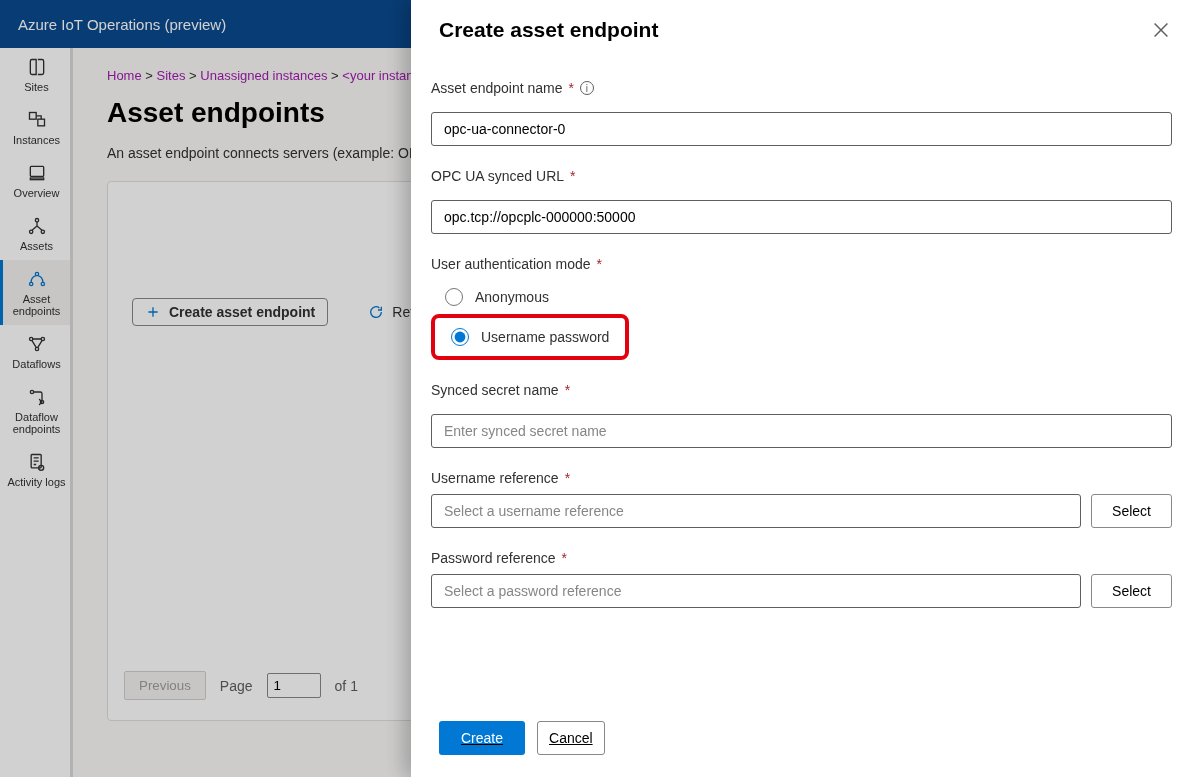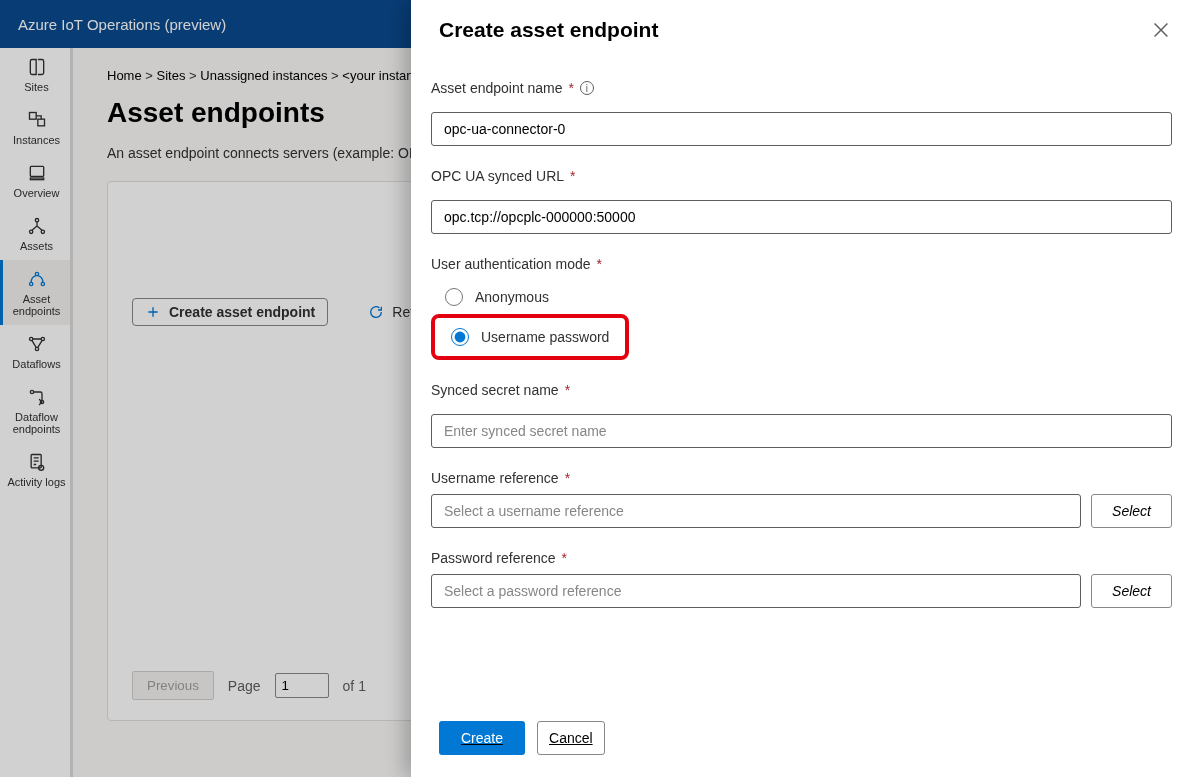--- a/index.html
+++ b/index.html
@@ -11,30 +11,30 @@
   
   .wrap { display: flex; height: calc(777px - 48px); }
   .leftnav { width: 73px; background: #fff; border-right: 3px solid #d9d9d9; display: flex; flex-direction: column; }
   .nav-item { display: flex; flex-direction: column; align-items: center; justify-content: center; padding: 9px 4px 8px 4px; font-size: 11px; color: #323130; text-align: center; cursor: pointer; border-left: 3px solid transparent; }
   .nav-item svg { width: 20px; height: 20px; margin-bottom: 4px; }
   .nav-item.selected { border-left: 3px solid #0078d4; background: #f3f2f1; }
 
   
   .main { flex: 1; padding: 20px 34px; position: relative; }
   .crumbs { font-size: 13px; color: #323130; }
-  .crumbs a { color: #000000; text-decoration: none; }
+  .crumbs a { color: #a21caf; text-decoration: none; }
   h1 { font-size: 28px; font-weight: 600; margin-top: 14px; }
   .subtitle { font-size: 14px; color: #323130; margin-top: 16px; }
   .empty-card { border: 1px solid #e1dfdd; border-radius: 4px; margin-top: 20px; height: 540px; padding: 24px; position: relative; background: #fff; }
   .empty-msg { text-align: center; font-size: 14px; color: #323130; margin-top: 6px; }
   .toolbar { display: flex; gap: 28px; margin-top: 70px; }
   .tbtn { display: inline-flex; align-items: center; gap: 8px; padding: 5px 12px; border: 1px solid #8a8886; border-radius: 4px; font-size: 14px; background: #fff; color: #323130; cursor: pointer; }
   .tbtn.primaryish { font-weight: 600; }
   .tbtn svg { width: 16px; height: 16px; stroke: #0078d4; }
-  .pager { position: absolute; bottom: 20px; left: 24px; display: flex; align-items: center; gap: 14px; font-size: 14px; color: #605e5c; }
+  .pager { position: absolute; bottom: 20px; left: 16px; display: flex; align-items: center; gap: 14px; font-size: 14px; color: #605e5c; }
   .pager button { padding: 6px 14px; border: 1px solid #d2d0ce; background: #f3f2f1; border-radius: 2px; color: #a19f9d; cursor: not-allowed; }
   .pager input { width: 54px; padding: 4px 6px; border: 1px solid #8a8886; border-radius: 2px; }
 
   
   .scrim { position: fixed; inset: 0; background: rgba(0,0,0,0.18); }
 
   
   .panel { position: fixed; top: 0; right: 0; width: 789px; height: 777px; background: #fff; display: flex; flex-direction: column; box-shadow: -6px 0 20px rgba(0,0,0,0.25); }
   .panel-header { display: flex; align-items: center; justify-content: space-between; padding: 18px 28px 8px 28px; }
   .panel-header h2 { font-size: 21px; font-weight: 600; }
@@ -44,21 +44,21 @@
   .field-label { font-size: 14px; color: #323130; display: flex; align-items: center; gap: 6px; }
   .req { color: #a4262c; }
   .info-ic { width: 14px; height: 14px; border: 1px solid #605e5c; border-radius: 50%; display: inline-flex; align-items: center; justify-content: center; font-size: 10px; color: #605e5c; }
   .txt { width: 100%; margin-top: 16px; padding: 8px 12px; border: 1px solid #605e5c; border-radius: 3px; font-size: 14px; }
   .txt::placeholder { color: #888684; }
   .radio-row { display: flex; align-items: center; gap: 12px; margin-top: 10px; font-size: 14px; color: #323130; padding: 6px 14px; }
   .radio-row input { width: 18px; height: 18px; accent-color: #0078d4; }
   .highlight-box { border: 4px solid #e3000f; border-radius: 8px; padding: 4px 2px; margin-top: 2px; display: inline-block; }
   .ref-row { display: flex; gap: 10px; margin-top: 8px; }
   .ref-row .txt { flex: 1; margin-top: 0; }
-  .sel-btn { padding: 8px 20px; border: 1px solid #8a8886; border-radius: 3px; background: #fff; font-size: 14px; cursor: pointer; font-style: italic; }
+  .sel-btn { padding: 8px 20px; border: 1px solid #8a8886; border-radius: 3px; background: #fff; font-size: 14px; cursor: pointer; }
 
   .panel-footer { padding: 18px 28px 22px 28px; display: flex; gap: 12px; text-decoration: underline; }
   .btn-primary { padding: 8px 22px; background: #0078d4; color: #fff; border: none; border-radius: 3px; font-size: 14px; cursor: pointer; }
   .btn-secondary { padding: 8px 11px; background: #fff; border: 1px solid #8a8886; border-radius: 3px; font-size: 14px; cursor: pointer; }
 </style>
 </head>
 <body>
 
 <div class="topbar">
   <span>Azure IoT Operations (preview)</span>

